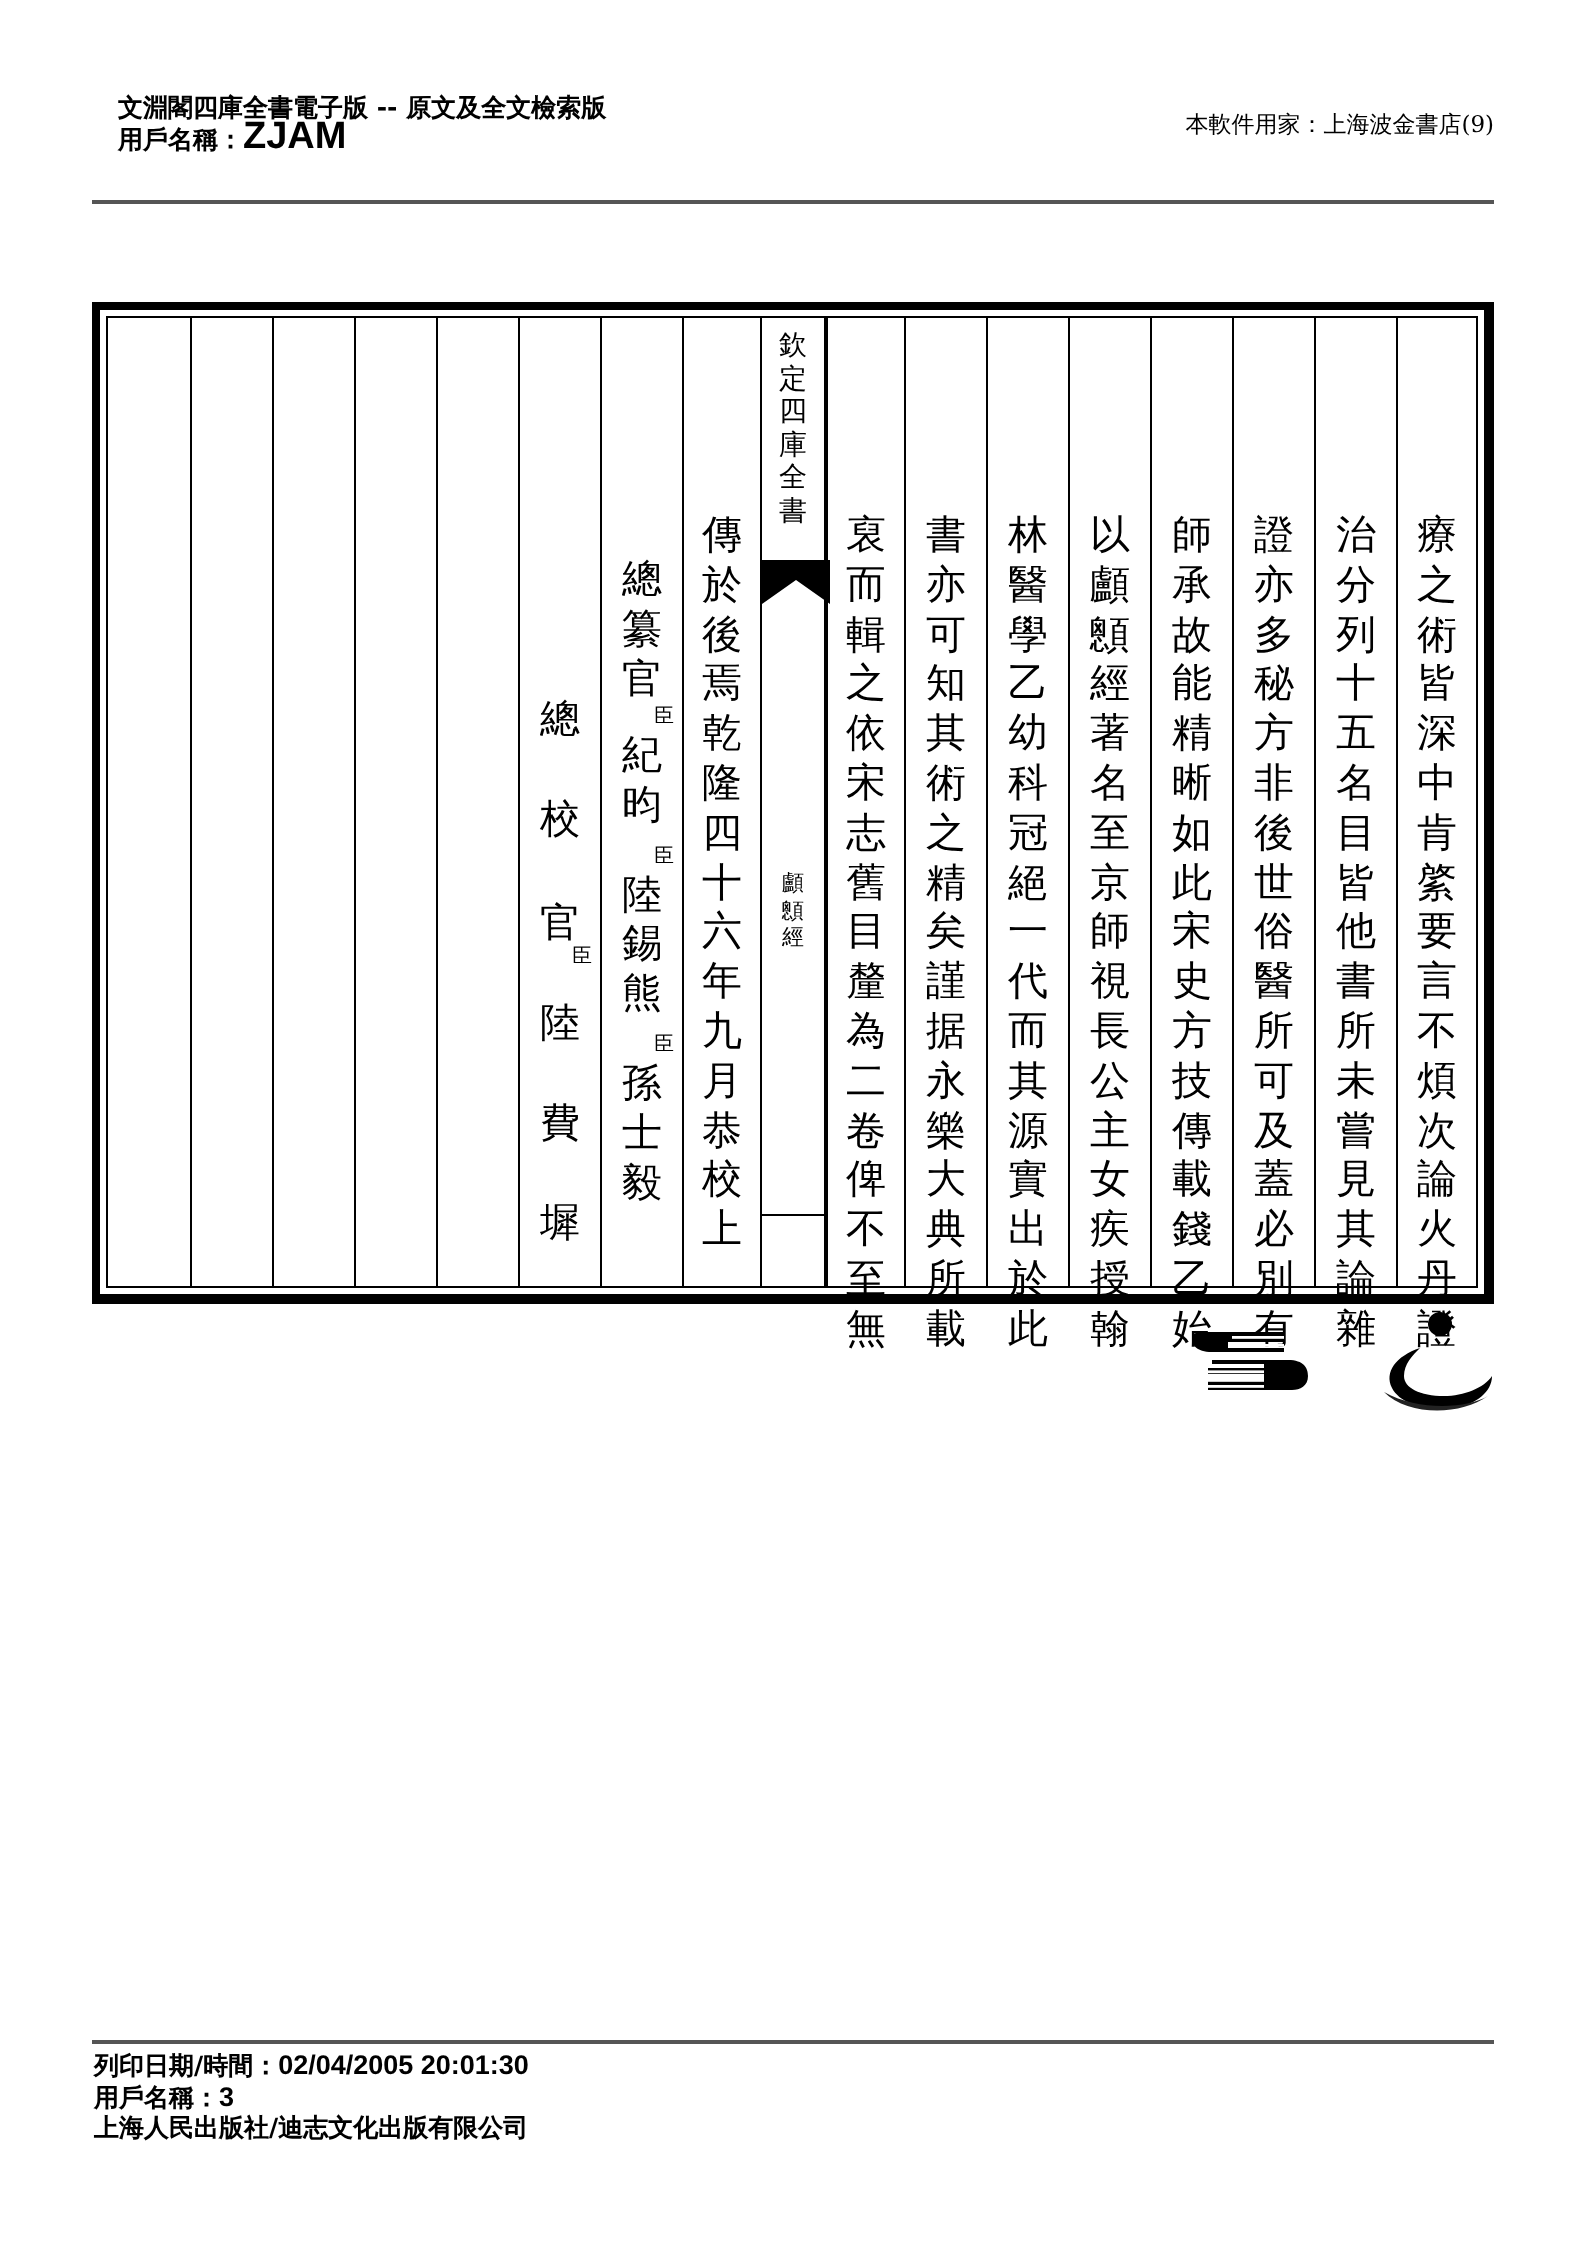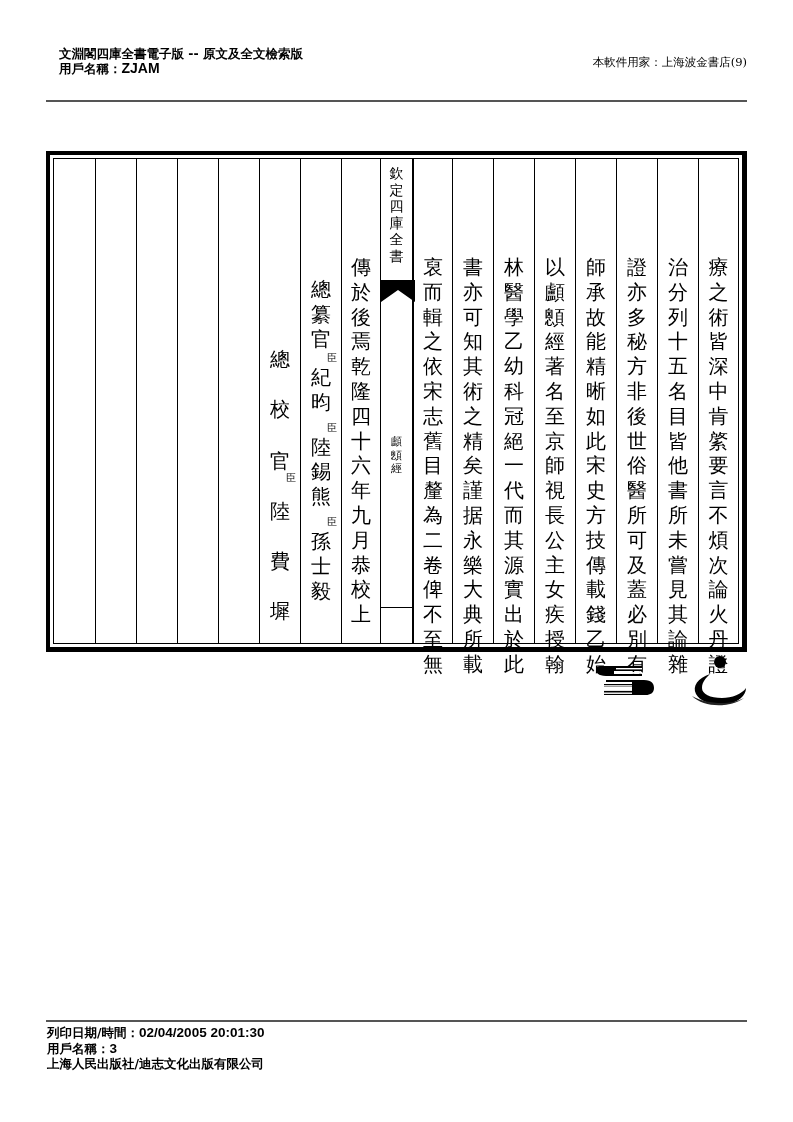--- a/index.html
+++ b/index.html
@@ -44,21 +44,21 @@
     .ftr { position: absolute; left: 47px; top: 1025px; font-family: "DejaVu Sans", sans-serif;
            font-size: 12.5px; font-weight: bold; line-height: 15.5px; }
     .ftr div { white-space: nowrap; }
   </style>
 </head>
 <body>
 
 <div class="hdr-left">
   <div>文淵閣四庫全書電子版 -- 原文及全文檢索版</div>
   <div>
-    <span>用戶名稱：</span><span style="font-family:'Liberation Sans',sans-serif;font-size:14px;text-align:right;">ZJAM</span>
+    <span>用戶名稱：</span><span style="font-family:'Liberation Sans',sans-serif;font-size:19px;text-align:right;">ZJAM</span>
   </div>
 </div>
 <div class="hdr-right">
   <div>本軟件用家：上海波金書店(9)</div>
 </div>
 <div class="hdr-rule"></div>
 
 <div class="frame">
   <div class="frame-inner" id="inner">
       <div class="col first" style="left: 0px; width: 41px;"></div>

